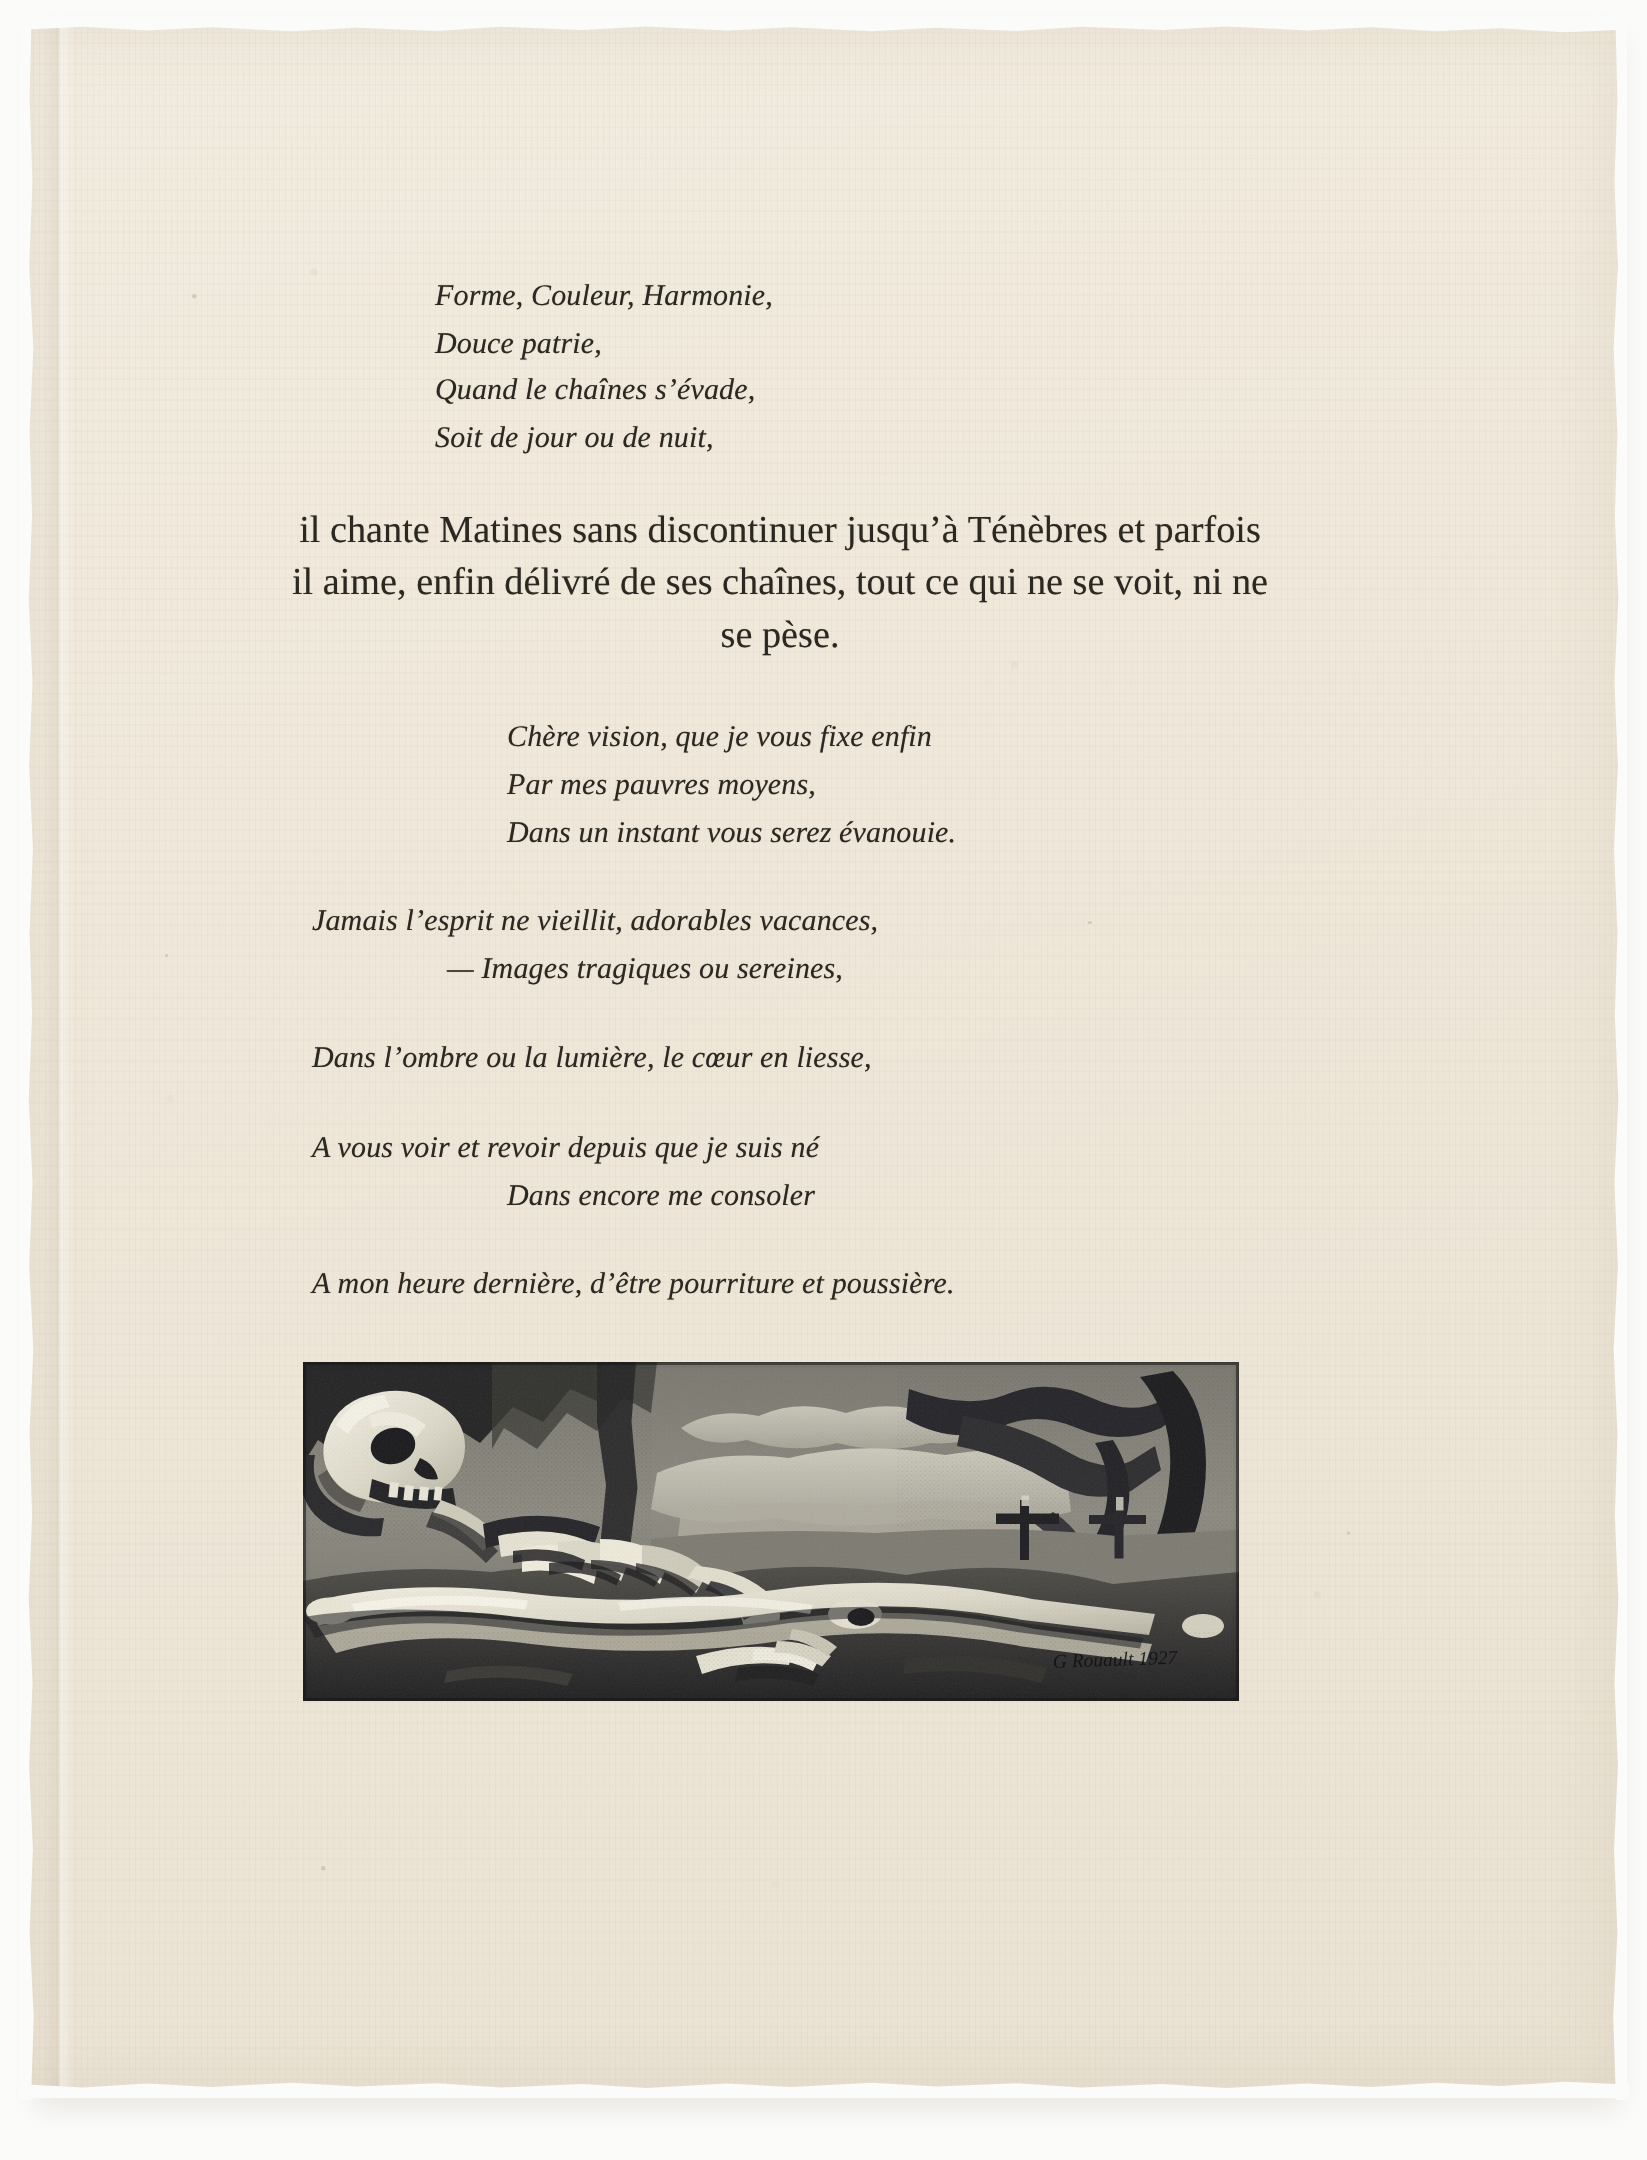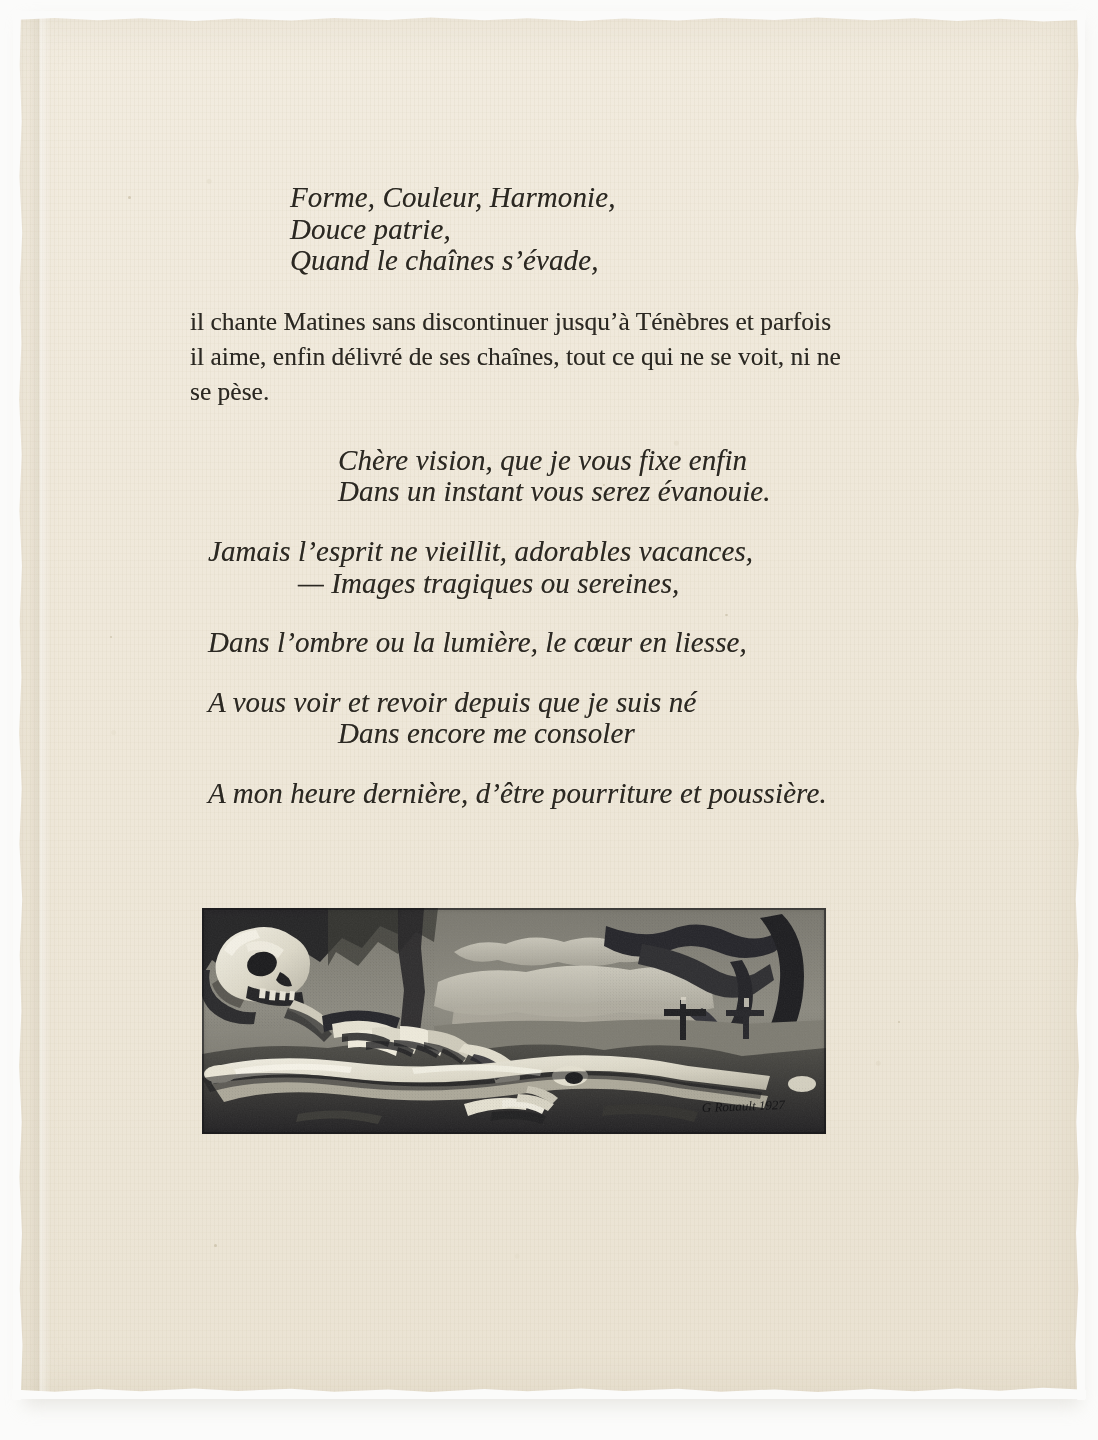--- a/index.html
+++ b/index.html
@@ -126,21 +126,21 @@
     top: 166px;
     width: 700px;
     color: #2a2721;
   }
 
   .stanza { margin: 0; }
 
   .vline {
     display: block;
     font-style: italic;
-    font-size: 29px;
+    font-size: 20px;
     line-height: 31.6px;
     letter-spacing: .1px;
     white-space: pre;
     color: #2b2822;
     text-shadow: 0 0 .6px rgba(42,39,33,.45);
   }
   .i1  { padding-left: 18px; margin-top: 28px;  }
   .i2  { padding-left: 100px; }
   .i3  { padding-left: 108px; }
   .i4  { padding-left: 148px; }
@@ -149,20 +149,21 @@
 
   #prose {
     margin: 0;
     padding-top: 27px;
     font-size: 25.5px;
     line-height: 35px;
     font-style: normal;
     color: #2b2822;
     width: 660px;
     text-shadow: 0 0 .6px rgba(42,39,33,.40);
+    text-align: center;
   }
 
   #stanza-two { padding-top: 36px; }
 
   
   #plate-wrap {
     position: absolute;
     left: 184px;
     top: 892px;
     width: 624px;
@@ -202,26 +203,28 @@
     <span class="speck" style="left:196px;top:1228px;width:3px;height:3px;"></span>
     <span class="speck" style="left:880px;top:1005px;width:2px;height:2px;"></span>
     <span class="speck" style="left:92px;top:620px;width:2px;height:2px;"></span>
 
     <div id="textblock">
 
       <div class="stanza" id="stanza-one">
         <span class="vline i2">Forme, Couleur, Harmonie,</span>
         <span class="vline i2">Douce patrie,</span>
         <span class="vline i2">Quand le chaînes s’évade,</span>
+        <span class="vline i2">Soit de jour ou de nuit,</span>
       </div>
 
       <p id="prose">il chante Matines sans discontinuer jusqu’à Ténèbres et parfois il aime, enfin délivré de ses chaînes, tout ce qui ne se voit, ni ne se pèse.</p>
 
       <div class="stanza" id="stanza-two">
         <span class="vline i4">Chère vision, que je vous fixe enfin</span>
+        <span class="vline i4">Par mes pauvres moyens,</span>
         <span class="vline i4">Dans un instant vous serez évanouie.</span>
         <span class="vline i1">Jamais l’esprit ne vieillit, adorables vacances,</span>
         <span class="vline i3">— Images tragiques ou sereines,</span>
         <span class="vline i1">Dans l’ombre ou la lumière, le cœur en liesse,</span>
         <span class="vline i1">A vous voir et revoir depuis que je suis né</span>
         <span class="vline i4">Dans encore me consoler</span>
         <span class="vline i1">A mon heure dernière, d’être pourriture et poussière.</span>
       </div>
 
     </div>

